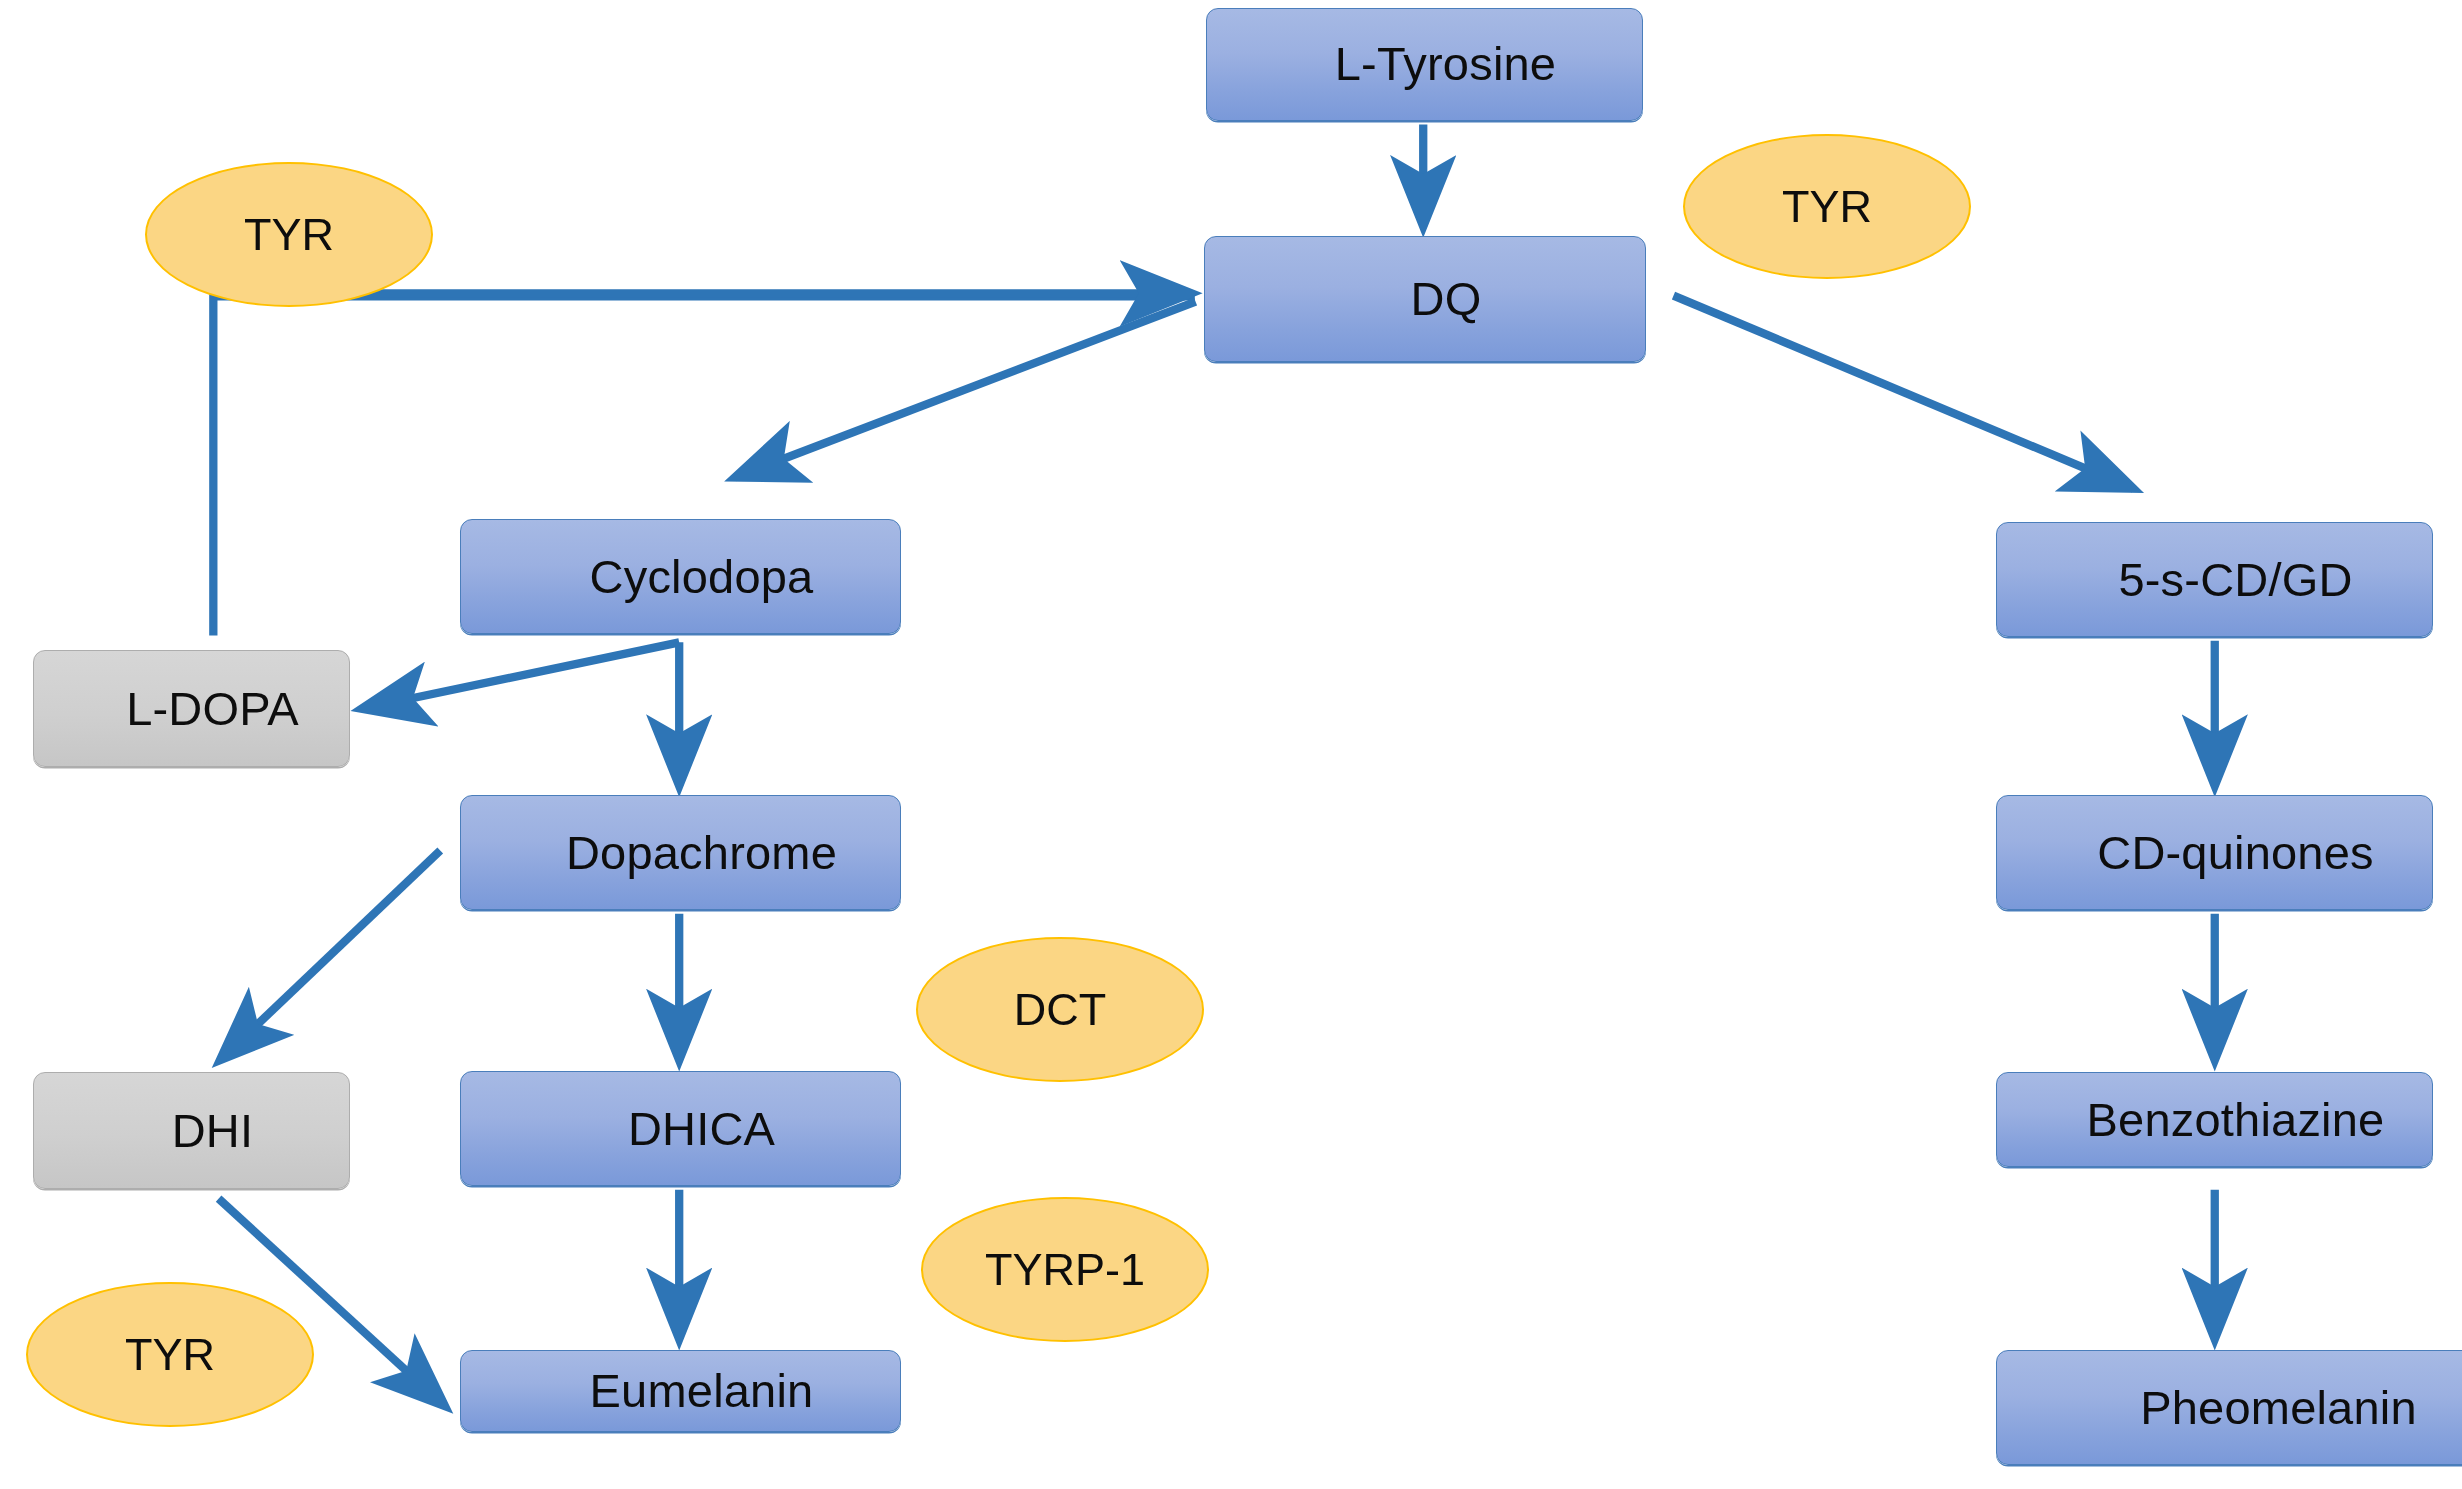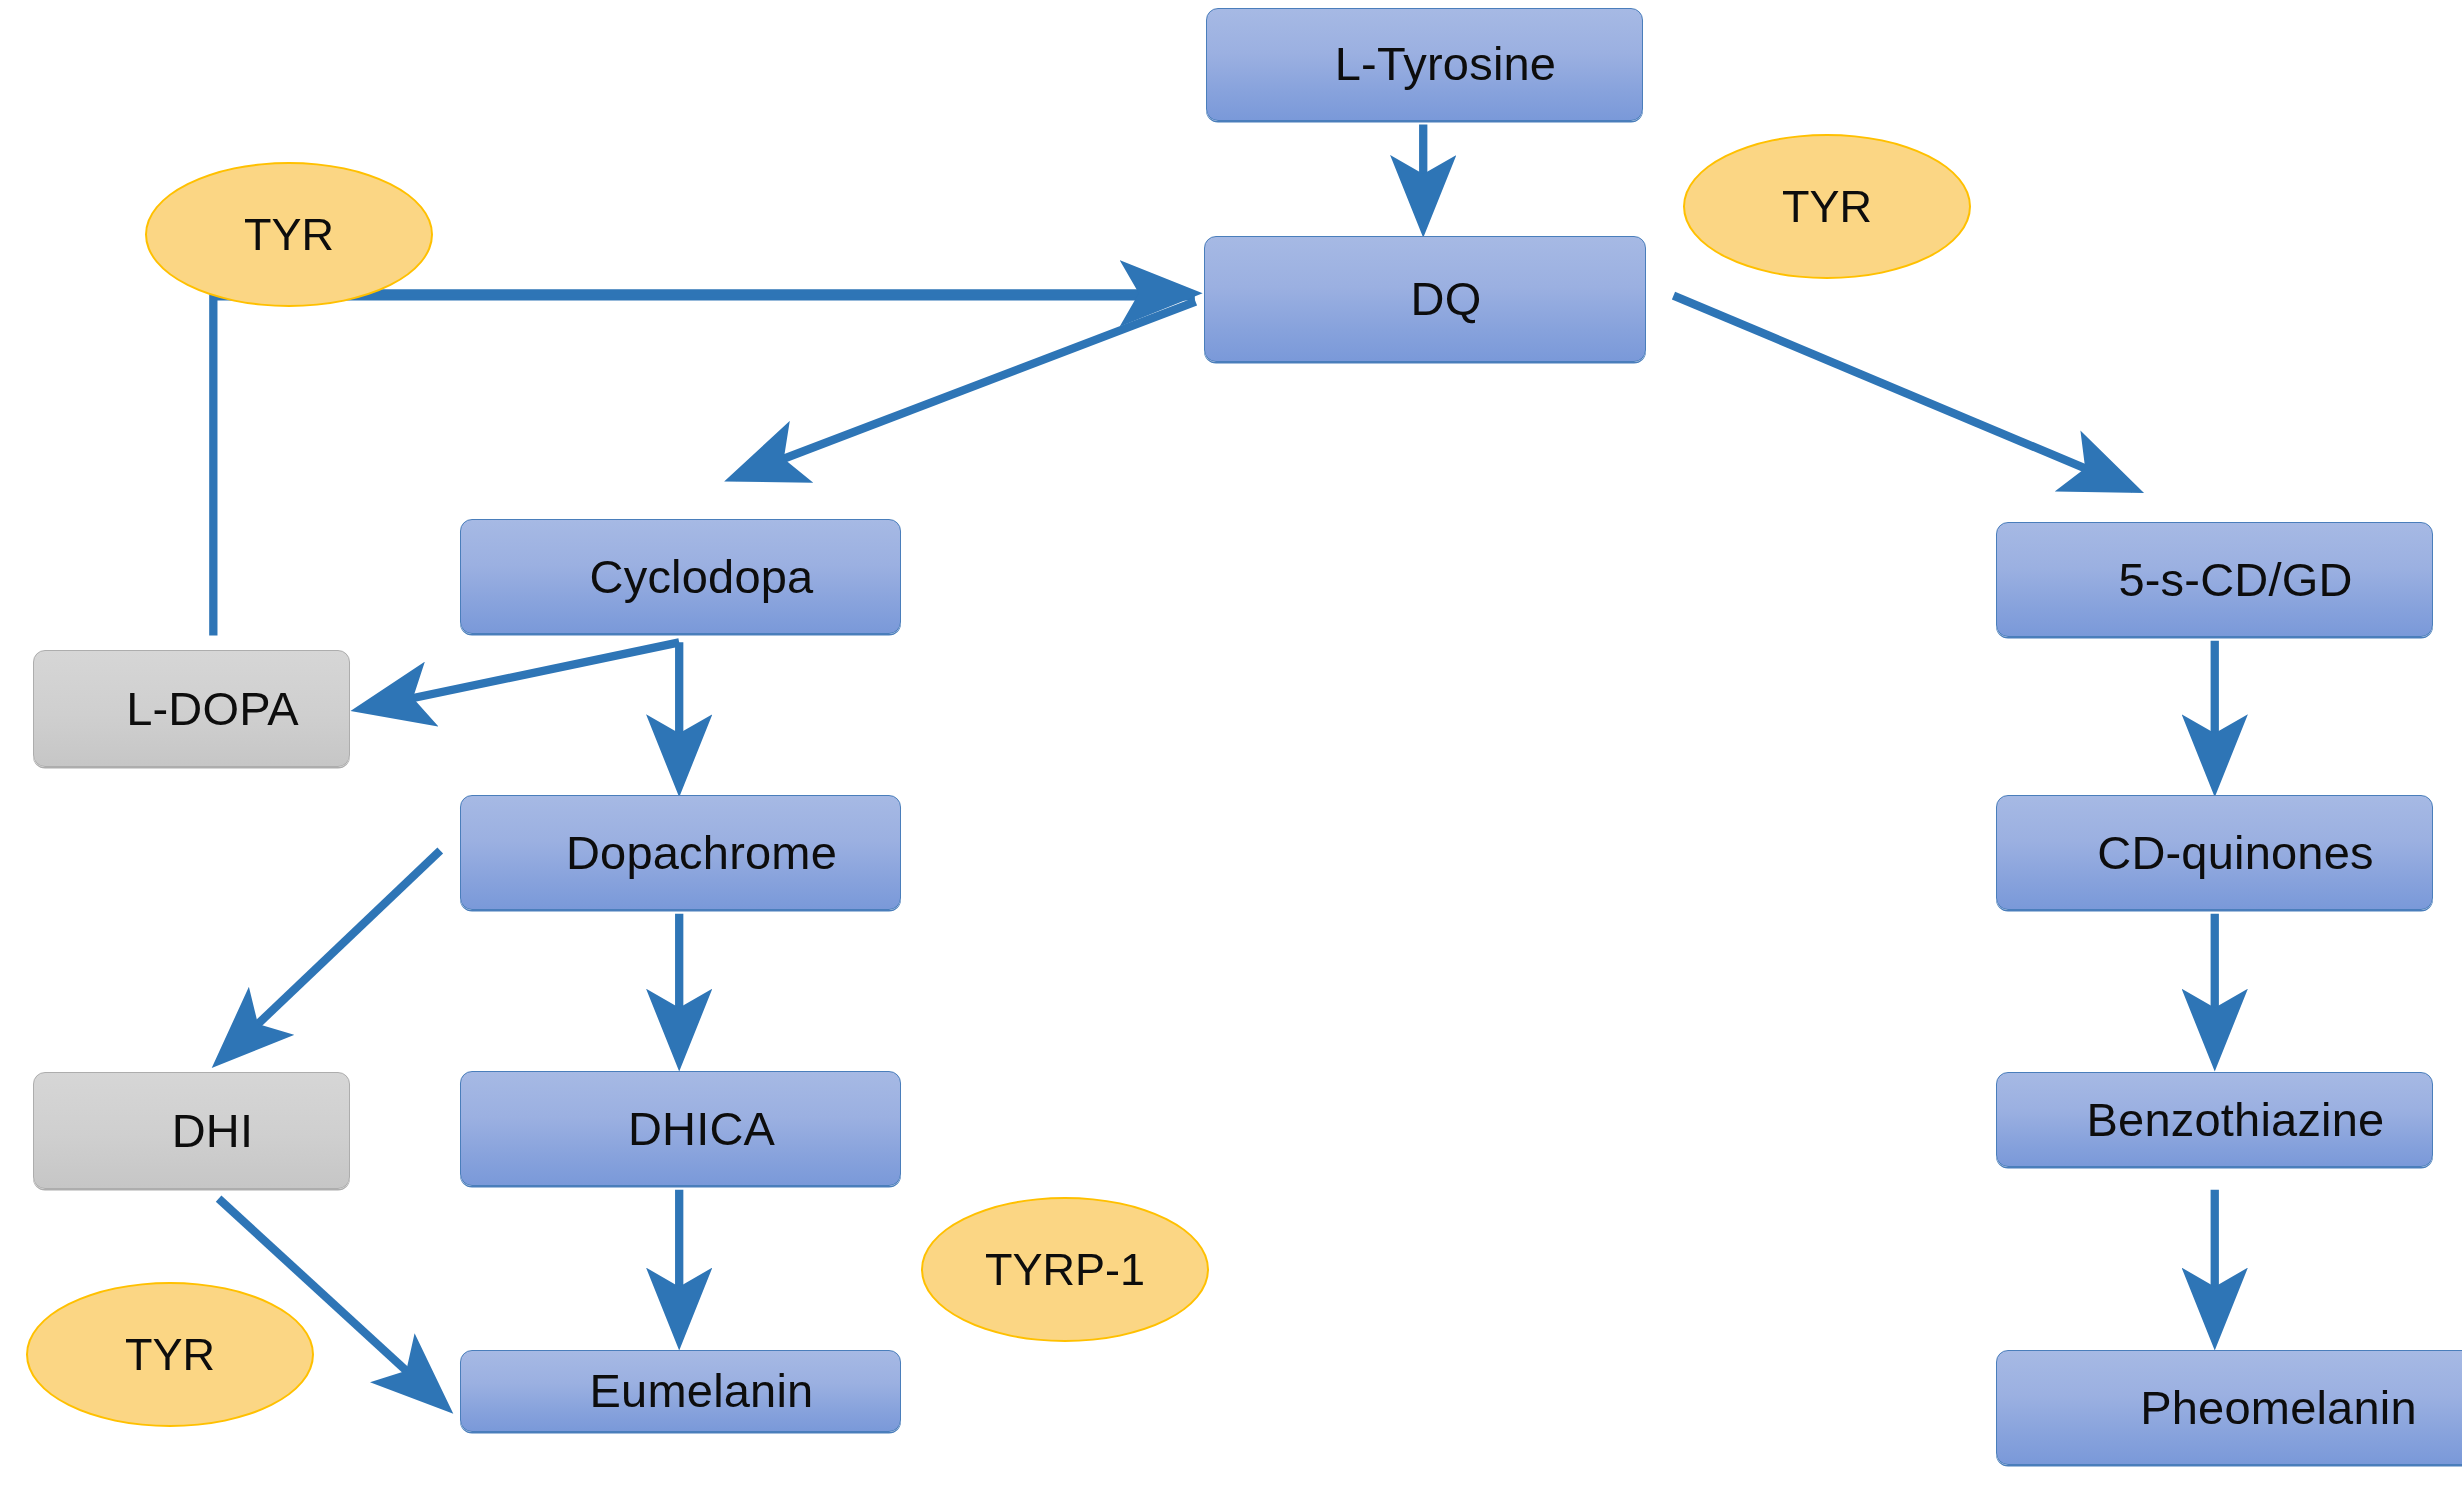--- a/index.html
+++ b/index.html
@@ -108,20 +108,23 @@
   </div>
 
   <div class="enzyme" style="left:145px;top:162px;width:288px;height:145px;">
     <span>TYR</span>
   </div>
 
   <div class="enzyme" style="left:1683px;top:134px;width:288px;height:145px;">
     <span>TYR</span>
   </div>
 
+  <div class="enzyme" style="left:916px;top:937px;width:288px;height:145px;">
+    <span>DCT</span>
+  </div>
 
   <div class="enzyme" style="left:921px;top:1197px;width:288px;height:145px;">
     <span>TYRP-1</span>
   </div>
 
   <div class="enzyme" style="left:26px;top:1282px;width:288px;height:145px;">
     <span>TYR</span>
   </div>
 
 </div>

